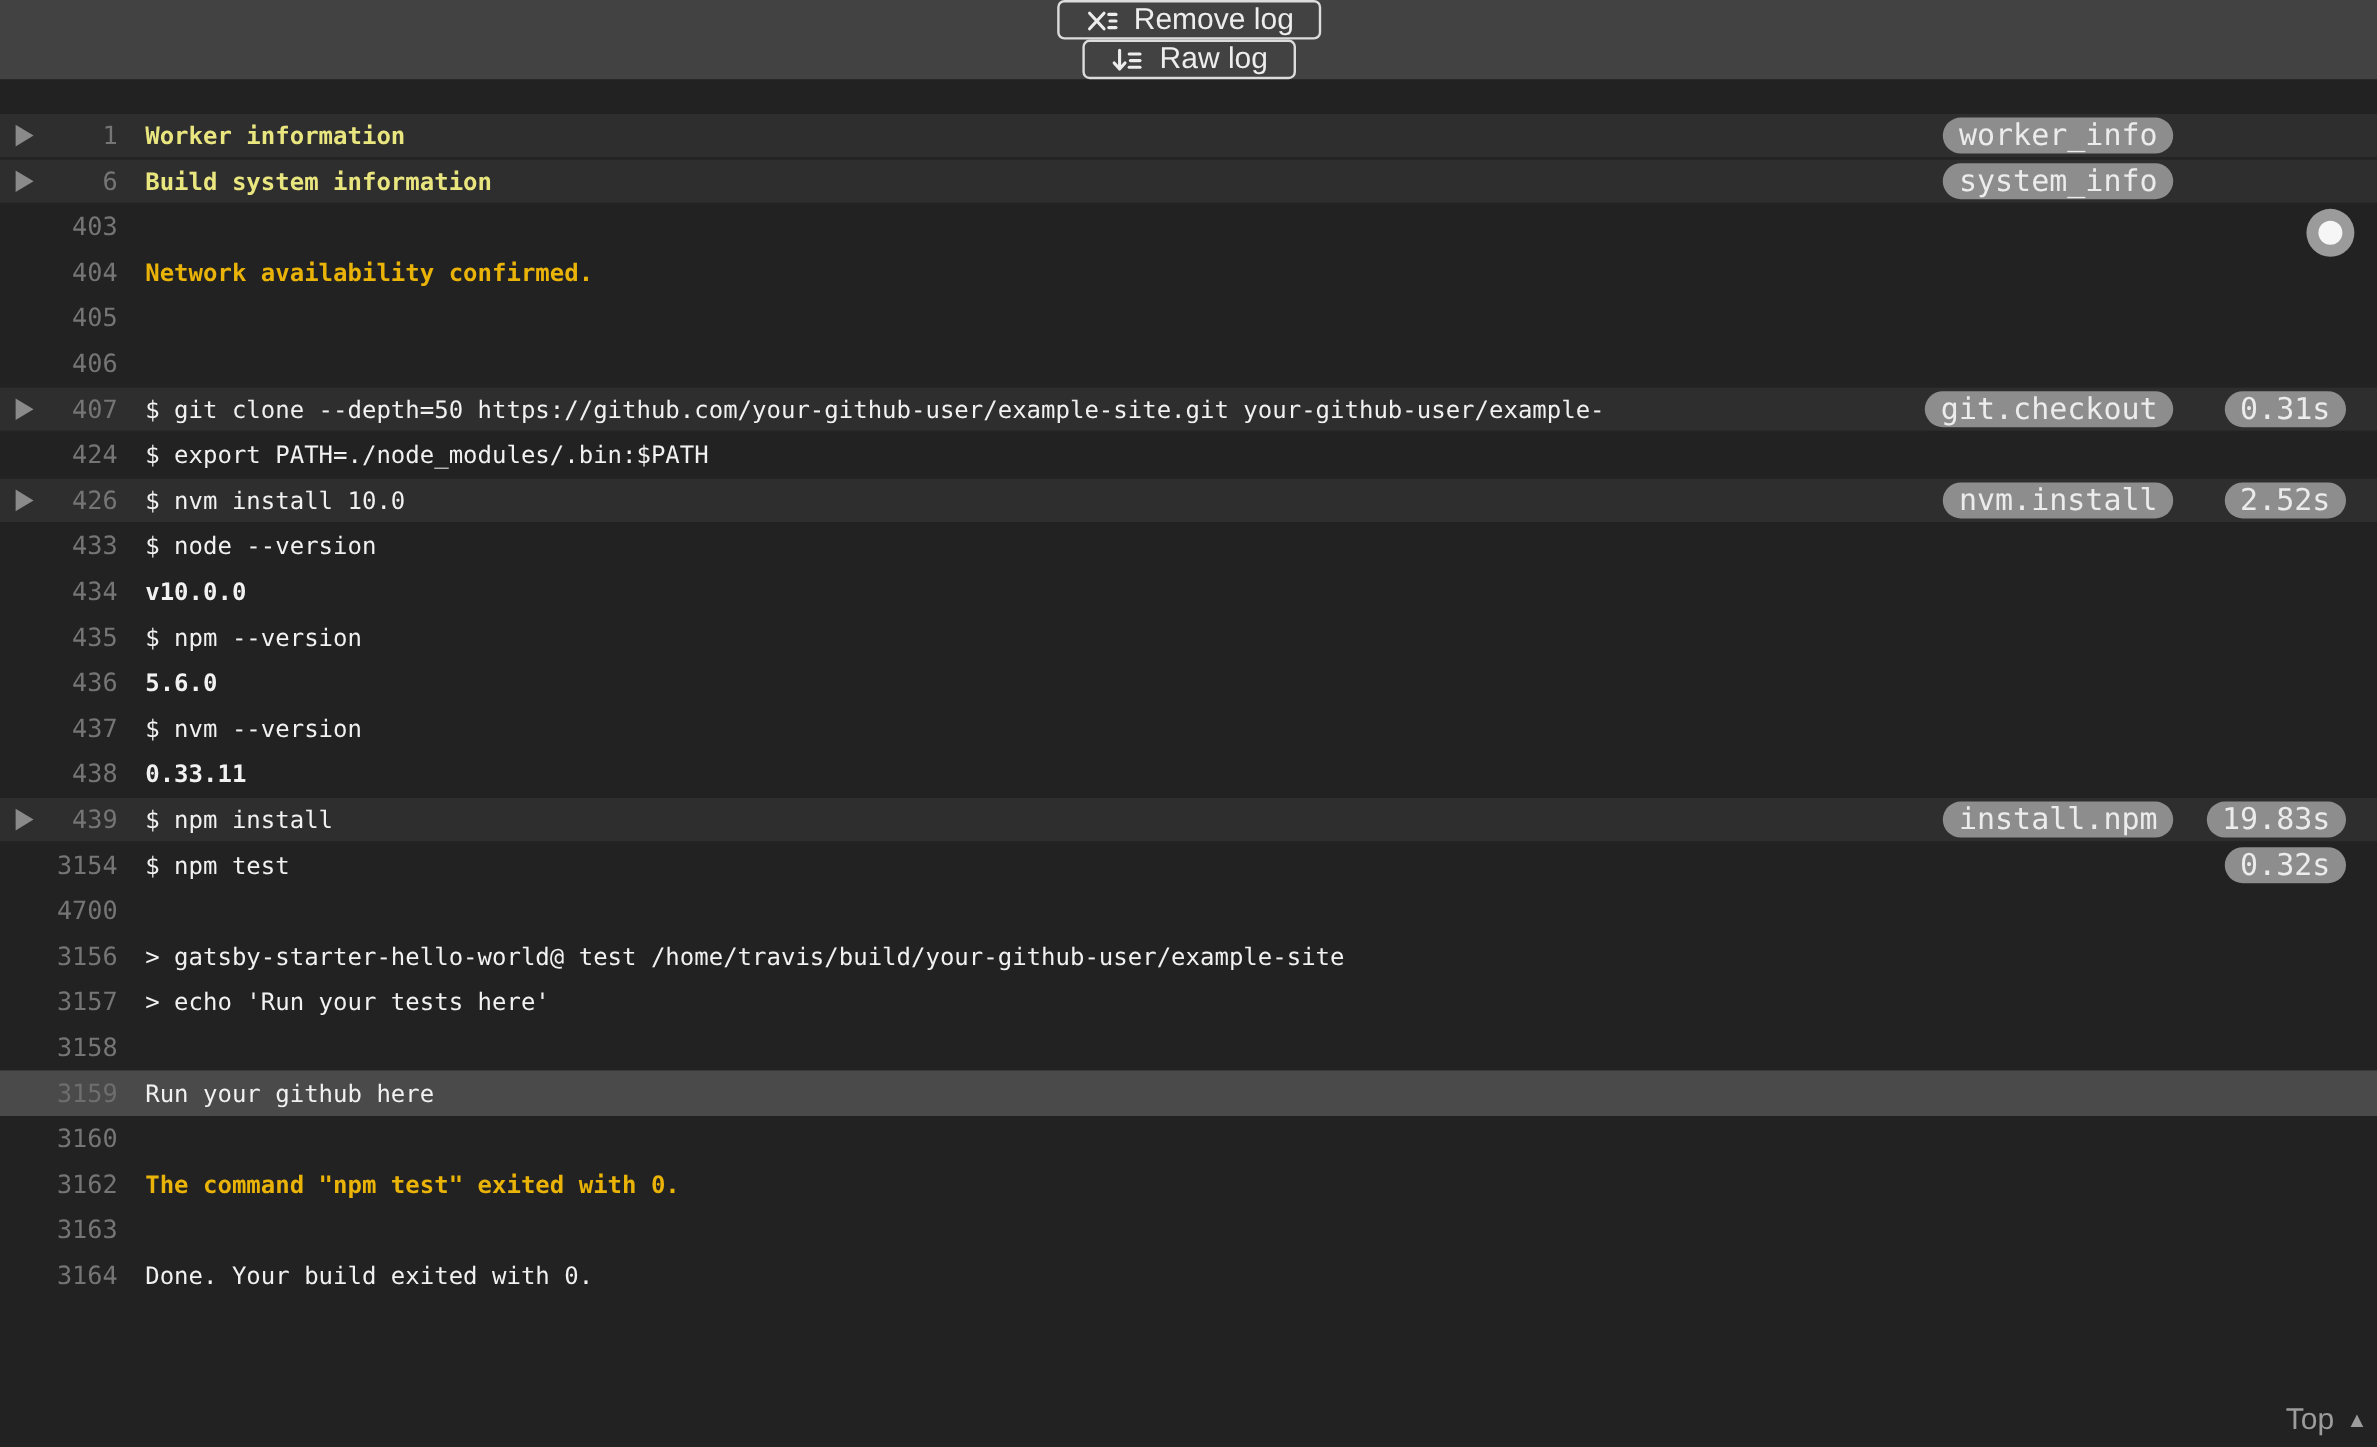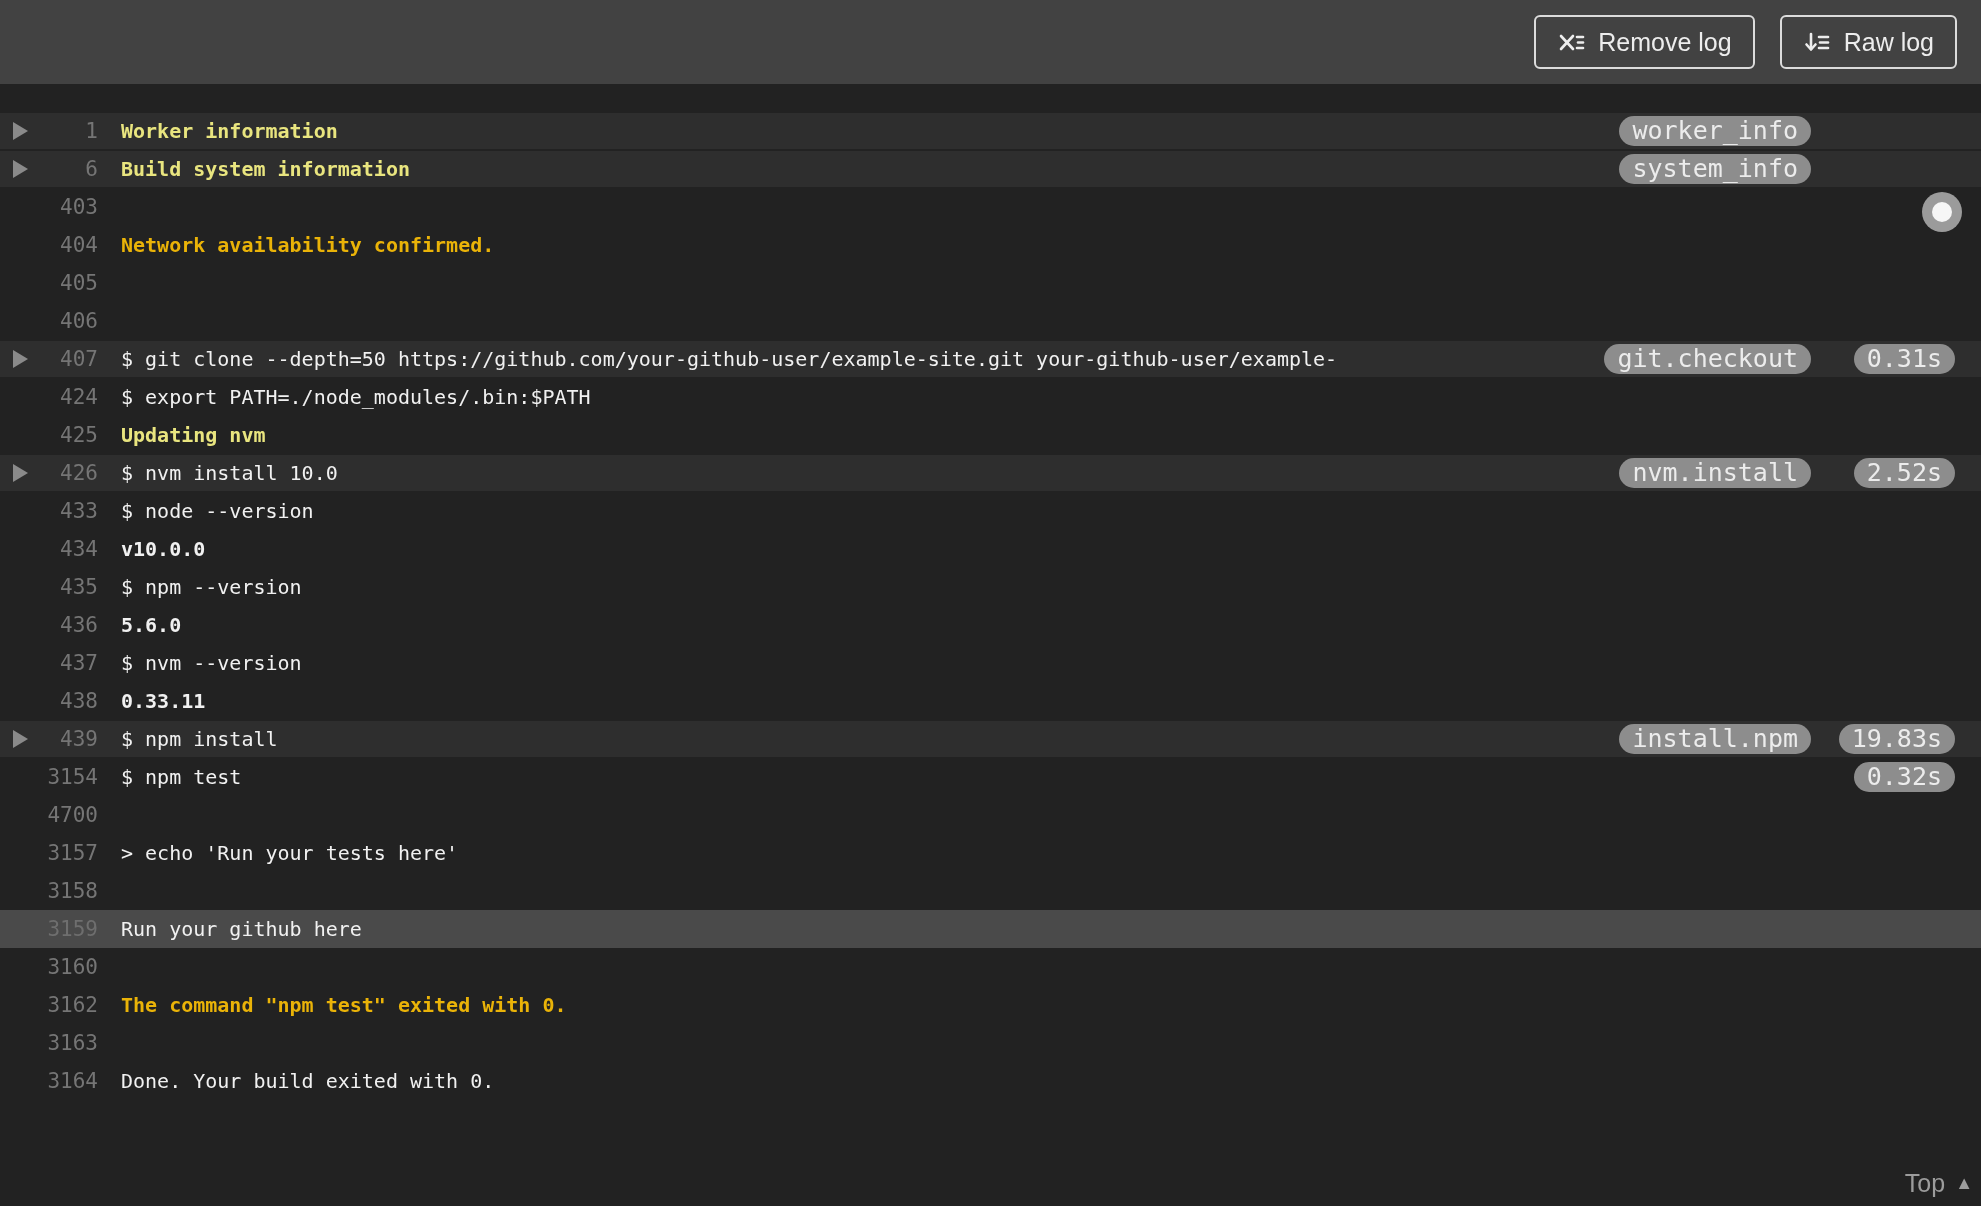--- a/index.html
+++ b/index.html
@@ -5,26 +5,27 @@
   html,body { margin:0; padding:0; }
   body {
     width:1981px; height:1206px;
     background:#222222;
     font-family:"Liberation Sans", sans-serif;
     overflow:hidden;
     position:relative;
   }
   
   .toolbar {
-    height:84px;
+    height:66px;
     background:#424242;
     display:flex;
     align-items:center;
     justify-content:flex-end;
     padding-right:24px;
+    flex-direction:column;
   }
   .tbtn {
     display:flex;
     align-items:center;
     gap:13px;
     height:54px;
     padding:0 21px;
     margin-left:25px;
     background:transparent;
     border:2px solid #dcdcdc;
@@ -221,25 +222,20 @@
           <span class="time-slot">
             <span class="badge">0.31s</span>
           </span>
         </div>
       </div>
       <div class="row">
         <div class="arrow"></div>
         <div class="num">424</div>
         <div class="txt">$ export PATH=./node_modules/.bin:$PATH</div>
       </div>
-      <div class="row">
-        <div class="arrow"></div>
-        <div class="num">425</div>
-        <div class="txt c-yellow">Updating nvm</div>
-      </div>
       <div class="row hl">
         <div class="arrow">
           <span class="tri"></span>
         </div>
         <div class="num">426</div>
         <div class="txt">$ nvm install 10.0</div>
         <div class="badges">
           <span class="badge name-badge">nvm.install</span>
           <span class="time-slot">
             <span class="badge">2.52s</span>
@@ -296,20 +292,25 @@
         <div class="badges">
           <span class="time-slot">
             <span class="badge">0.32s</span>
           </span>
         </div>
       </div>
       <div class="row">
         <div class="arrow"></div>
         <div class="num">4700</div>
         <div class="txt"></div>
+      </div>
+      <div class="row">
+        <div class="arrow"></div>
+        <div class="num">3156</div>
+        <div class="txt">&gt; gatsby-starter-hello-world@ test /home/travis/build/your-github-user/example-site</div>
       </div>
       <div class="row">
         <div class="arrow"></div>
         <div class="num">3157</div>
         <div class="txt">&gt; echo 'Run your tests here'</div>
       </div>
       <div class="row">
         <div class="arrow"></div>
         <div class="num">3158</div>
         <div class="txt"></div>

